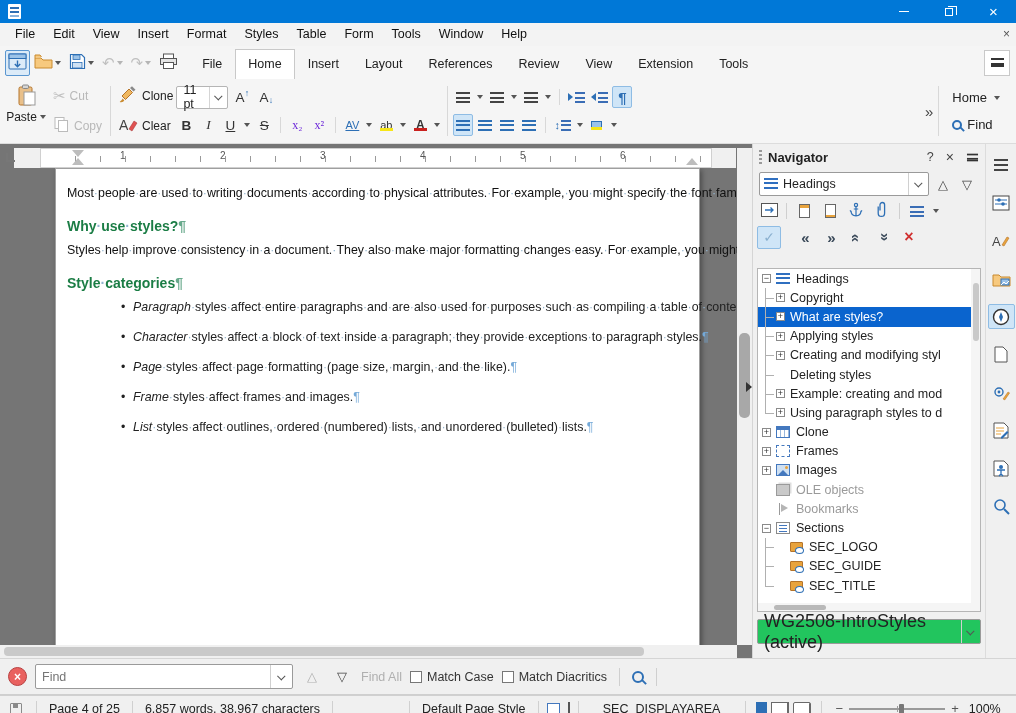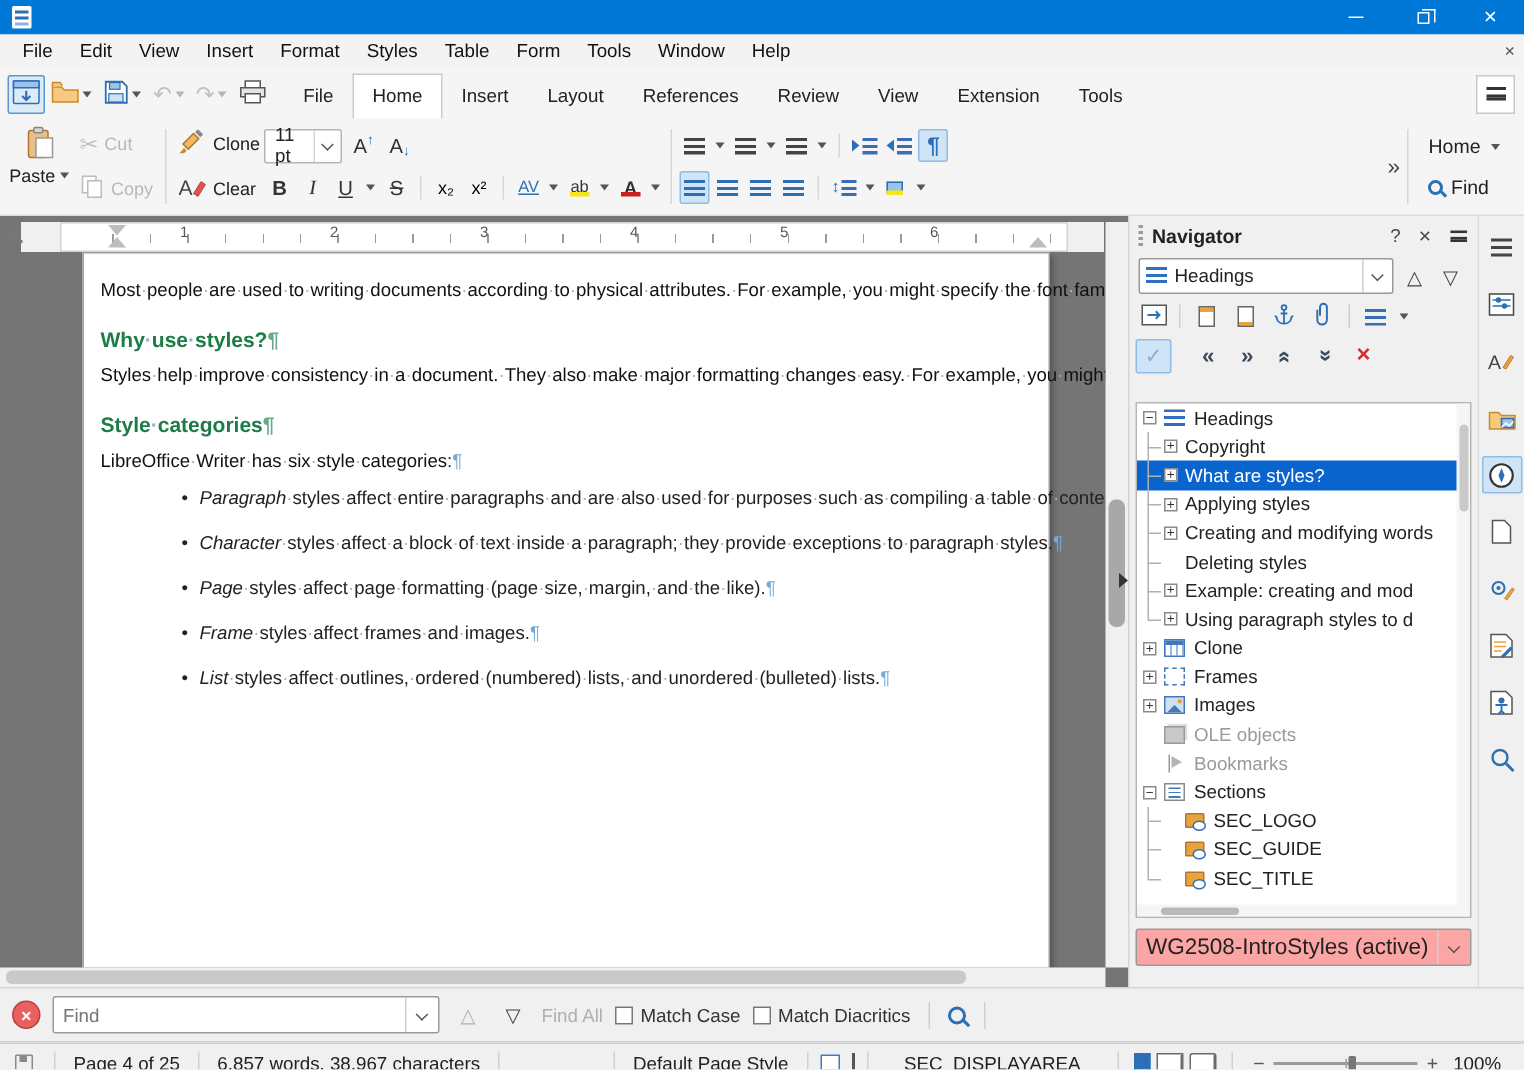--- a/index.html
+++ b/index.html
@@ -51,21 +51,21 @@
   .charrow { display:flex; align-items:center; gap:2px; height:26px; }
   .combo { background:#fff; border:1px solid #b5b5b5; border-radius:2px; height:23px; display:flex; align-items:center; padding-left:6px; font-size:12.5px; position:relative; }
   .combo .cbtn { margin-left:auto; width:19px; height:100%; border-left:1px solid #d5d5d5; display:flex; align-items:center; justify-content:center; }
   .cchev { width:6px; height:6px; border-left:1.4px solid #555; border-bottom:1.4px solid #555; transform:rotate(-45deg) translateY(-1px); }
   .fname { width:172px; }
   .fsize { width:52px; }
   .tbtn { min-width:20px; height:22px; display:flex; align-items:center; justify-content:center; font-size:13.5px; color:#333; border-radius:2px; padding:0 2px; }
   .tbtn.on { background:#cfe5f7; border:1px solid #8ebce4; }
   .b { font-weight:bold; } .i { font-style:italic; } .u { text-decoration:underline; }
   .s { text-decoration:line-through; }
-  .sup, .sub { font-size:12px; color:#000000; }
+  .sup, .sub { font-size:12px; color:#6d28d9;font-family:Liberation Serif, serif; }
   .colbar { display:inline-block; width:13px; height:3px; margin-top:-2px; }
   .stack { display:flex; flex-direction:column; align-items:center; line-height:10px; }
   .lines-ico { width:14px; height:11px; background:repeating-linear-gradient(180deg,#3a6db5 0 2px,transparent 2px 4.5px); }
   .lines-ico.dark { background:repeating-linear-gradient(180deg,#444 0 2px,transparent 2px 4.5px); }
   .alignico { width:14px; height:11px; background:repeating-linear-gradient(180deg,#2d6fb5 0 2px,transparent 2px 4.5px); }
   .arrowR { width:0;height:0;border-top:4px solid transparent;border-bottom:4px solid transparent;border-left:5px solid #2d6fb5; }
   .arrowL { width:0;height:0;border-top:4px solid transparent;border-bottom:4px solid transparent;border-right:5px solid #2d6fb5; }
   .pilbtn { color:#2d6fb5; font-size:15px; font-weight:bold; }
   .more { font-size:15px; color:#444; align-self:center; margin-left:auto; }
   .rightblk { display:flex; flex-direction:column; justify-content:space-around; padding:2px 10px 2px 8px; }
@@ -141,21 +141,21 @@
   .tico.bookmark::before { content:''; position:absolute; left:3px; top:0; bottom:0; border-left:1.5px solid #9a9a9a; }
   .tico.bookmark::after { content:''; position:absolute; left:5px; top:1px; border-top:4px solid transparent; border-bottom:4px solid transparent; border-left:7px solid #b5b5b5; }
   .tico.section { background:#fff; border:1px solid #8a8a8a; }
   .tico.section::after { content:''; position:absolute; left:2px; top:2px; right:2px; height:7px; background:repeating-linear-gradient(180deg,#4478be 0 1px,transparent 1px 3px); }
   .tico.sec { width:13px; height:10px; background:#e8a33d; border:1px solid #b5742a; border-radius:1px; }
   .tico.sec::after { content:''; position:absolute; right:-2px; bottom:-3px; width:7px; height:5px; border-radius:50%; border:1.5px solid #2d6fb5; background:#fff; }
   .treevscroll { position:absolute; right:0; top:0; bottom:0; width:9px; background:#f5f5f5; }
   .treevthumb { position:absolute; left:1.5px; width:6px; top:14px; height:58px; background:#c9c9c9; border-radius:3px; }
   .treehscroll { position:absolute; left:0; right:9px; bottom:0; height:8px; background:#f5f5f5; }
   .treehthumb { position:absolute; left:16px; width:52px; top:1.5px; height:5px; background:#b9b9b9; border-radius:3px; }
-  .docselect { position:absolute; left:4px; right:4px; bottom:14px; height:25px; background:#fca5a5; border:1px solid #9a9a9a; border-radius:2px; display:flex; align-items:center; padding-left:6px; font-size:15px; }
+  .docselect { position:absolute; left:4px; right:4px; bottom:14px; height:25px; background:#22c55e; border:1px solid #9a9a9a; border-radius:2px; display:flex; align-items:center; padding-left:6px; font-size:18px; }
   .docselect .cbtn { margin-left:auto; width:22px; height:100%; border-left:1px solid #d0d0d0; display:flex; align-items:center; justify-content:center; }
 
   
   .sbstrip { position:absolute; left:985px; top:0; width:31px; height:514px; background:#f0f0f0; border-left:1px solid #dcdcdc; display:flex; flex-direction:column; align-items:center; padding-top:8px; gap:13px; }
   .sbtab { width:27px; height:25px; display:flex; align-items:center; justify-content:center; border-radius:2px; }
   .sbtab.active { background:#cfe5f7; border:1px solid #8ebce4; }
 
   
   .findbar { position:absolute; top:658px; left:0; right:0; height:37px; background:#f0f0f0; border-top:1px solid #d5d5d5; border-bottom:1px solid #cfcfcf; display:flex; align-items:center; padding:0 8px; gap:8px; }
   .closefind { width:19px; height:19px; border-radius:50%; background:#e9615f; border:1px solid #b84040; color:#fff; display:flex; align-items:center; justify-content:center; font-size:12px; font-weight:bold; }
@@ -456,21 +456,20 @@
             <span class="rulnum" style="left: 506px;">5</span>
             <span class="rulnum" style="left: 606px;">6</span>
           </div>
       </div>
       <div class="canvas">
         <div class="page" id="page">
             <div class="p"><span>Most<span class="dot">·</span>people<span class="dot">·</span>are<span class="dot">·</span>used<span class="dot">·</span>to<span class="dot">·</span>writing<span class="dot">·</span>documents<span class="dot">·</span>according<span class="dot">·</span>to<span class="dot">·</span>physical<span class="dot">·</span>attributes.<span class="dot">·</span>For<span class="dot">·</span>example,<span class="dot">·</span>you<span class="dot">·</span>might<span class="dot">·</span>specify<span class="dot">·</span>the<span class="dot">·</span>font<span class="dot">·</span>family,fontsize,andweight(forexample:Helvetica12pt,bold).Incontrast,stylesare</span></div>
             <div class="h2"><span>Why<span class="dot">·</span>use<span class="dot">·</span>styles?</span><span class="pil hpil">¶</span></div>
             <div class="p"><span>Styles<span class="dot">·</span>help<span class="dot">·</span>improve<span class="dot">·</span>consistency<span class="dot">·</span>in<span class="dot">·</span>a<span class="dot">·</span>document.<span class="dot">·</span>They<span class="dot">·</span>also<span class="dot">·</span>make<span class="dot">·</span>major<span class="dot">·</span>formatting<span class="dot">·</span>changes<span class="dot">·</span>easy.<span class="dot">·</span>For<span class="dot">·</span>example,<span class="dot">·</span>you<span class="dot">·</span>mightdecidetochangetheindentationofallparagraphsorchangethefontofalltitles.Foralongdocument,thissimpletaskcouldbeprohibitive.Stylesmakethetaskeasy.Inaddition,Writerusesstylesforotherpurposes,suchascompilingatableofcontents;see“</span></div>
             <div class="h2"><span>Style<span class="dot">·</span>categories</span><span class="pil hpil">¶</span></div>
-            <div class="p"><span>LibreOffice<span class="dot">·</span>Writer<span class="dot">·</span>has<span class="dot">·</span>six<span class="dot">·</span>style<span class="dot">·</span>categories:</span><span class="pil">¶</span></div>
             <div class="li">
               <span class="blt">•</span>
               <span class="litxt"><span class="it">Paragraph</span><span><span class="dot">·</span>styles<span class="dot">·</span>affect<span class="dot">·</span>entire<span class="dot">·</span>paragraphs<span class="dot">·</span>and<span class="dot">·</span>are<span class="dot">·</span>also<span class="dot">·</span>used<span class="dot">·</span>for<span class="dot">·</span>purposes<span class="dot">·</span>such<span class="dot">·</span>as<span class="dot">·</span>compiling<span class="dot">·</span>a<span class="dot">·</span>table<span class="dot">·</span>of<span class="dot">·</span>contents.</span></span>
             </div>
             <div class="li">
               <span class="blt">•</span>
               <span class="litxt"><span class="it">Character</span><span><span class="dot">·</span>styles<span class="dot">·</span>affect<span class="dot">·</span>a<span class="dot">·</span>block<span class="dot">·</span>of<span class="dot">·</span>text<span class="dot">·</span>inside<span class="dot">·</span>a<span class="dot">·</span>paragraph;<span class="dot">·</span>they<span class="dot">·</span>provide<span class="dot">·</span>exceptions<span class="dot">·</span>to<span class="dot">·</span>paragraph<span class="dot">·</span>styles.</span><span class="pil">¶</span></span>
             </div>
             <div class="li">
               <span class="blt">•</span>
@@ -585,21 +584,21 @@
             <span>What are styles?</span>
           </div>
           <div class="trow">
             <span class="guide"></span>
             <span class="exp">+</span>
             <span>Applying styles</span>
           </div>
           <div class="trow">
             <span class="guide"></span>
             <span class="exp">+</span>
-            <span>Creating and modifying words</span>
+            <span>Creating and modifying styl</span>
           </div>
           <div class="trow">
             <span class="guide"></span>
             <span class="expspace"></span>
             <span>Deleting styles</span>
           </div>
           <div class="trow">
             <span class="guide"></span>
             <span class="exp">+</span>
             <span>Example: creating and mod</span>

